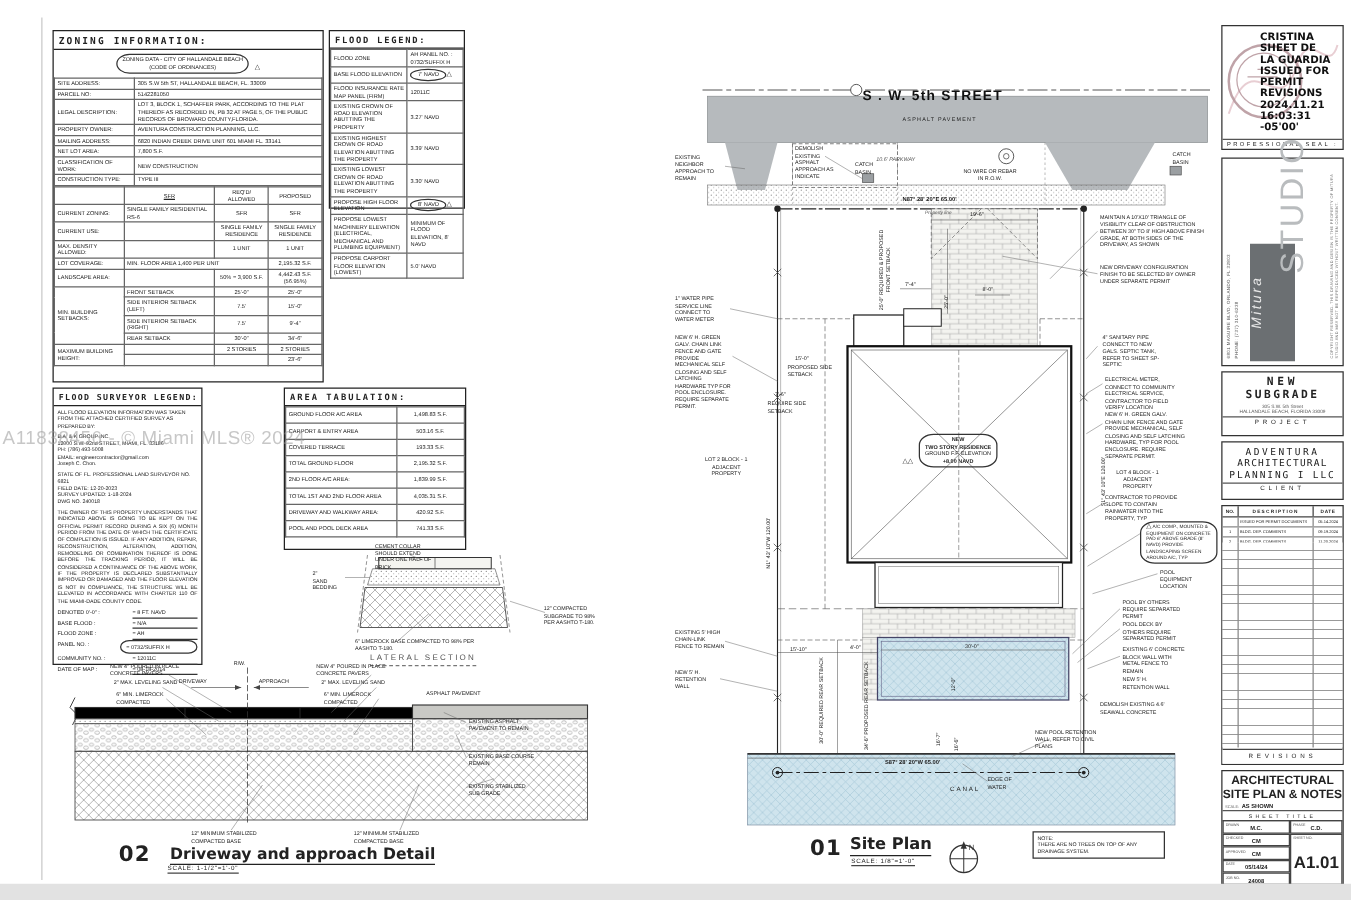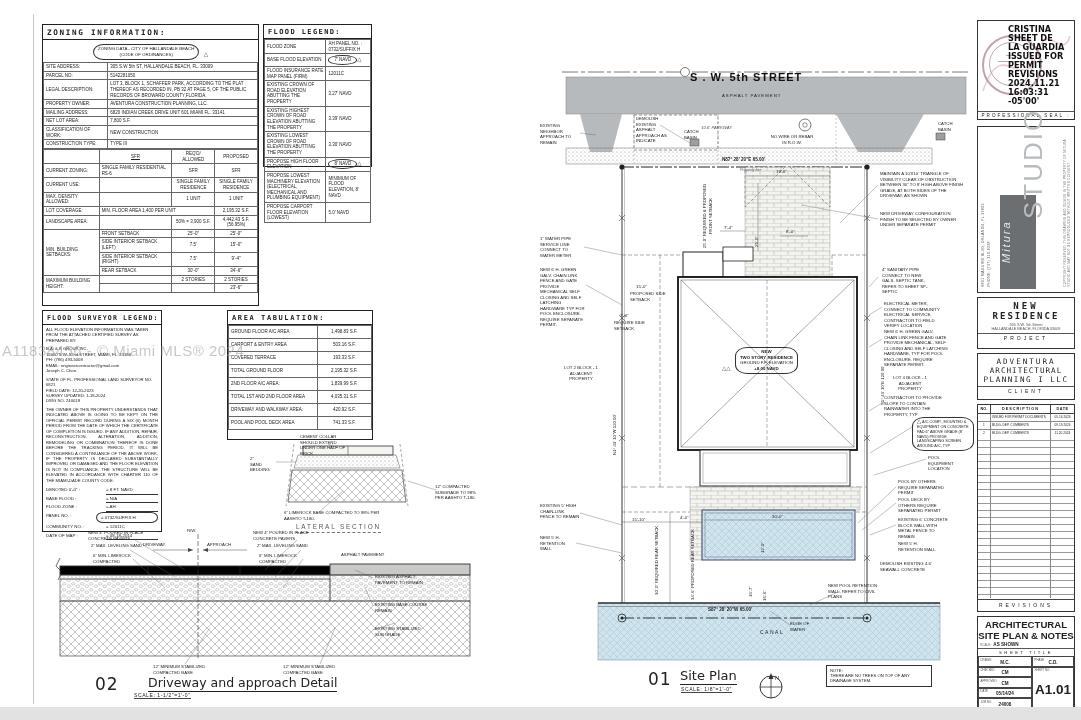--- a/index.html
+++ b/index.html
@@ -26,21 +26,21 @@
   .denrow{display:flex;justify-content:space-between;font-size:4.4px;line-height:1.7;}
   .denval{border-bottom:0.6px solid #333;min-width:52px;}
   .permitem{font-size:4.8px;line-height:2.1;}
   .revgrid{position:absolute;left:0;right:0;
            background:repeating-linear-gradient(to bottom,#fff 0px,#fff 6.4px,#999 6.4px,#999 7px);}
   .fld{position:absolute;border:0.6px solid #444;box-sizing:border-box;}
   .fldlab{position:absolute;top:0.5px;left:1.5px;font-size:2.9px;color:#555;}
   .fldval{position:absolute;left:0;right:0;bottom:1px;text-align:center;font-size:4.6px;font-weight:bold;}
   .wm{position:absolute;left:2px;top:342px;font-size:15px;color:#9a9a9a;opacity:.55;letter-spacing:.5px;
       z-index:60;white-space:nowrap;}
-  .bigtitle{font-family:"DejaVu Sans",sans-serif;font-weight:normal;}
+  .bigtitle{font-family:"DejaVu Sans",sans-serif;font-weight:bold;}
   svg{display:block;}
 </style>
 </head>
 <body>
 
 <div id="sheet">
 
   <div class="wm">A11838456 - © Miami MLS® 2024</div>
 
   <div class="frame" style="left:42px;top:24px;width:217px;height:282px;">
@@ -393,21 +393,21 @@
     <div class="lbl" style="left:218px;top:2px;width:64px;">NEW 4" POURED IN PLACE CONCRETE PAVERS</div>
     <div class="lbl" style="left:222px;top:15px;width:52px;">2" MAX. LEVELING SAND</div>
     <div class="lbl" style="left:224px;top:25px;width:52px;">6" MIN. LIMEROCK COMPACTED</div>
     <div class="lbl" style="left:306px;top:24px;width:44px;">ASPHALT PAVEMENT</div>
     <div class="lbl" style="left:340px;top:46px;width:58px;">EXISTING ASPHALT PAVEMENT TO REMAIN</div>
     <div class="lbl" style="left:340px;top:74px;width:55px;">EXISTING BASE COURSE REMAIN</div>
     <div class="lbl" style="left:340px;top:98px;width:55px;">EXISTING STABILIZED SUB GRADE</div>
     <div class="lbl" style="left:118px;top:136px;width:78px;">12" MINIMUM STABILIZED COMPACTED BASE</div>
     <div class="lbl" style="left:248px;top:136px;width:78px;">12" MINIMUM STABILIZED COMPACTED BASE</div>
     <div class="abs bigtitle" style="left:60px;top:146px;font-size:17px;letter-spacing:1px;">02</div>
-    <div class="abs bigtitle" style="left:113px;top:147px;font-size:12.5px;border-bottom:1.6px solid #222;padding-bottom:1px;">Driveway and approach Detail</div>
+    <div class="abs bigtitle" style="left:101px;top:147px;font-size:12.5px;border-bottom:1.6px solid #222;padding-bottom:1px;">Driveway and approach Detail</div>
     <div class="abs" style="left:99px;top:164px;font-size:5px;letter-spacing:.6px;border-bottom:0.8px solid #444;">SCALE:  1-1/2"=1'-0"</div>
   </div>
 
   <div class="abs" style="left:540px;top:55px;width:432px;height:652px;">
     <svg width="432" height="652" viewBox="0 0 432 652" style="position:absolute;left:0;top:0;">
 
       <line x1="22" y1="17" x2="428" y2="17" stroke="#555" stroke-width="0.8" stroke-dasharray="16 3 4 3"></line>
       <circle cx="145" cy="17" r="4.5" fill="#fff" stroke="#444" stroke-width="0.7"></circle>
 
       <rect x="26" y="15" width="400" height="37" fill="#b6babd" stroke="#8d9194" stroke-width="0.6" transform="translate(0,7)"></rect>
@@ -635,21 +635,21 @@
       <div style="writing-mode:vertical-rl;transform:rotate(180deg);color:#e8e8e8;font-size:11px;font-style:italic;letter-spacing:2px;height:100%;text-align:center;width:100%;">Mitura</div>
     </div>
     <div class="abs" style="left:40px;top:0px;height:92px;">
       <div style="writing-mode:vertical-rl;transform:rotate(180deg);font-size:26px;font-weight:300;color:#b9bcbe;letter-spacing:2px;height:92px;">STUDIO</div>
     </div>
     <div class="vcol" style="right:3px;left:auto;font-size:3.1px;color:#777;width:8px;">COPYRIGHT RESERVED. THIS DRAWING AND DESIGN IS THE PROPERTY OF MITURA STUDIO AND MAY NOT BE REPRODUCED WITHOUT WRITTEN CONSENT.</div>
   </div>
 
   <div class="tbbox" style="left:977px;top:297px;width:98px;height:52px;">
     <div class="c" style="font-family:'DejaVu Sans Mono',monospace;font-weight:bold;font-size:9px;letter-spacing:3px;padding-top:3px;">NEW</div>
-    <div class="c" style="font-family:'DejaVu Sans Mono',monospace;font-weight:bold;font-size:9px;letter-spacing:2px;">RESIDENCE</div>
+    <div class="c" style="font-family:'DejaVu Sans Mono',monospace;font-weight:bold;font-size:9px;letter-spacing:2px;">SUBGRADE</div>
     <div class="c" style="font-size:3.8px;color:#555;margin-top:2px;">305 S.W. 5th Street</div>
     <div class="c" style="font-size:3.8px;color:#555;border-bottom:0.7px solid #555;padding-bottom:1.5px;">HALLANDALE BEACH, FLORIDA 33009</div>
     <div class="c" style="font-size:5px;letter-spacing:3px;padding-top:1.5px;">PROJECT</div>
   </div>
 
   <div class="tbbox" style="left:977px;top:353px;width:98px;height:47px;">
     <div class="c" style="font-family:'DejaVu Sans Mono',monospace;font-size:7.6px;letter-spacing:2px;padding-top:3px;">ADVENTURA</div>
     <div class="c" style="font-family:'DejaVu Sans Mono',monospace;font-size:7.6px;letter-spacing:1px;">ARCHITECTURAL</div>
     <div class="c" style="font-family:'DejaVu Sans Mono',monospace;font-size:7.6px;letter-spacing:1.5px;border-bottom:0.7px solid #555;padding-bottom:1.5px;">PLANNING I LLC</div>
     <div class="c" style="font-size:5px;letter-spacing:3px;padding-top:1.5px;">CLIENT</div>

